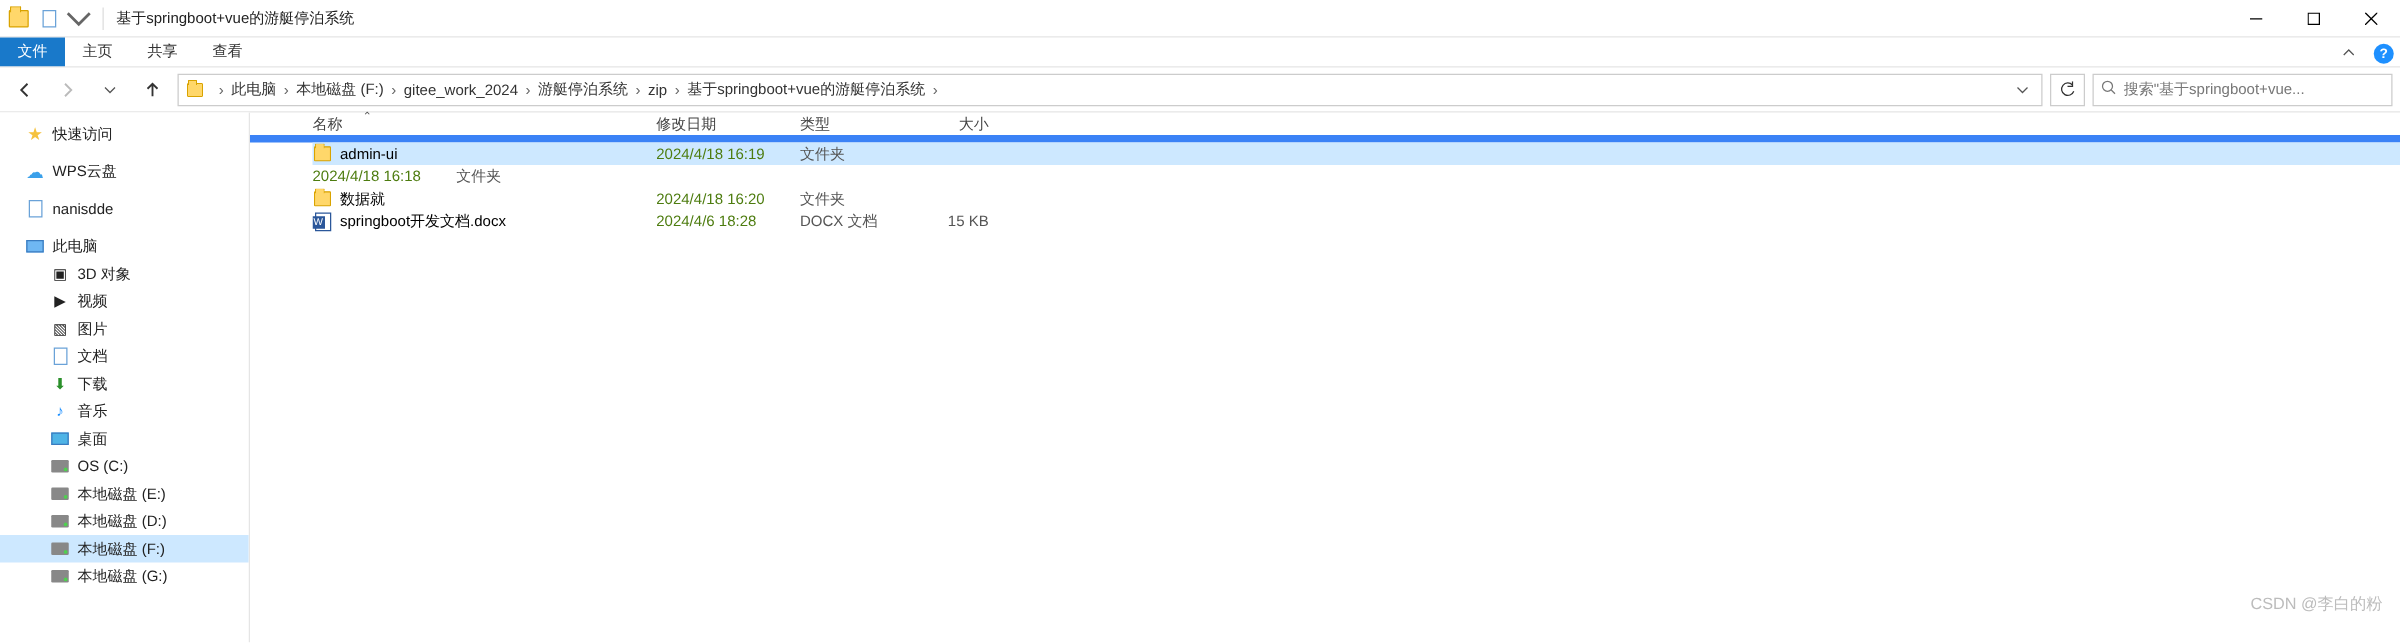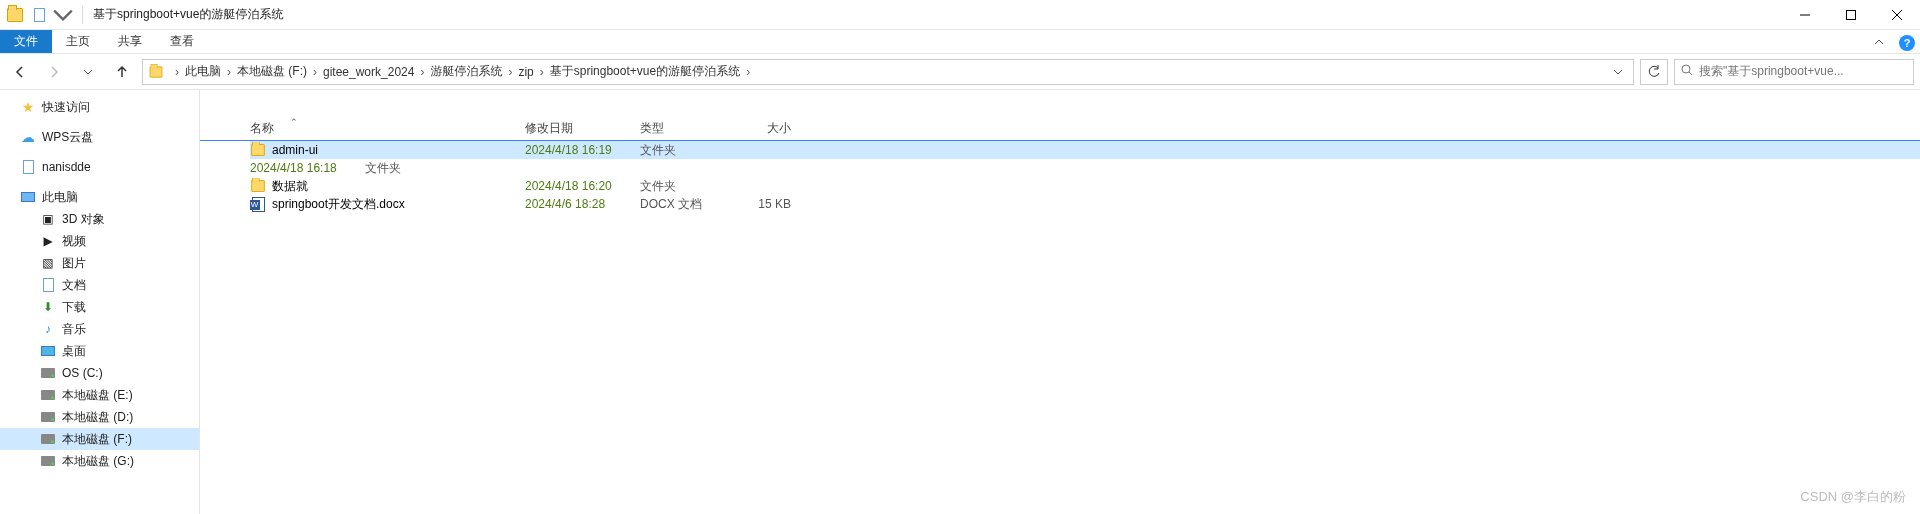--- a/index.html
+++ b/index.html
@@ -47,41 +47,41 @@
 .tree-item.selected { background:#cde8ff; }
 .tree-ico { width:16px; height:16px; display:flex; align-items:center; justify-content:center; }
 .drive-glyph { width:14px; height:10px; background:#888; border-radius:1px; position:relative; }
 .drive-glyph::after { content:""; position:absolute; right:1px; bottom:1px; width:3px; height:3px; border-radius:50%; background:#4fd04f; }
 .monitor-glyph { width:14px; height:10px; border:1px solid #3a7bbf; background:#6fb7f3; }
 .star-glyph { color:#f5c23d; font-size:14px; }
 .cloud-glyph { color:#3aa0ea; font-size:14px; }
 .file-glyph { width:11px; height:14px; border:1px solid #6aa2d8; background:#fff; position:relative; }
 
 .content { flex:1; position:relative; }
-.columns { display:flex; height:24px; border-bottom:1px solid #3b82f6; align-items:center; color:#444; padding-left:50px;margin-top:27px; }
+.columns { display:flex; height:24px; border-bottom:6px solid #3b82f6; align-items:center; color:#444; padding-left:50px; }
 .col { position:relative; }
 .col.name { width:275px; }
 .col.date { width:115px; }
 .col.type { width:95px; }
 .col.size { width:62px; text-align:right; padding-right:6px; }
 .col .sort { position:absolute; top:-3px; left:40px; font-size:9px; color:#555; }
 
 .filelist { padding-left:50px; }
 .row { display:flex; height:18px; align-items:center; }
 .row.selected { background:#cde8ff; }
 .cell { overflow:hidden; white-space:nowrap; }
 .cell.name { width:275px; display:flex; align-items:center; gap:6px; }
 .cell.date { width:115px; color:#4d7c0f; }
 .cell.type { width:95px; color:#555; }
 .cell.size { width:62px; text-align:right; color:#555; padding-right:6px; }
 .row-ico { width:16px; height:16px; display:flex; align-items:center; justify-content:center; }
 .docx-glyph { width:13px; height:15px; background:#fff; border:1px solid #2b579a; position:relative; }
 .docx-glyph::before { content:"W"; position:absolute; left:-3px; top:2px; width:10px; height:10px; background:#2b579a; color:#fff; font-size:8px; display:flex; align-items:center; justify-content:center; }
 
-.watermark { position:absolute; right:14px; bottom:8px; color:#bcbcbc; font-size:13px; }
+.watermark { position:absolute; right:14px; bottom:22px; color:#bcbcbc; font-size:13px; }
 </style>
 </head>
 <body>
 
 <div class="titlebar">
   <div class="qat">
     <div class="qat-icon">
         <div class="folder-glyph"></div>
       </div>
     <div class="qat-icon">

